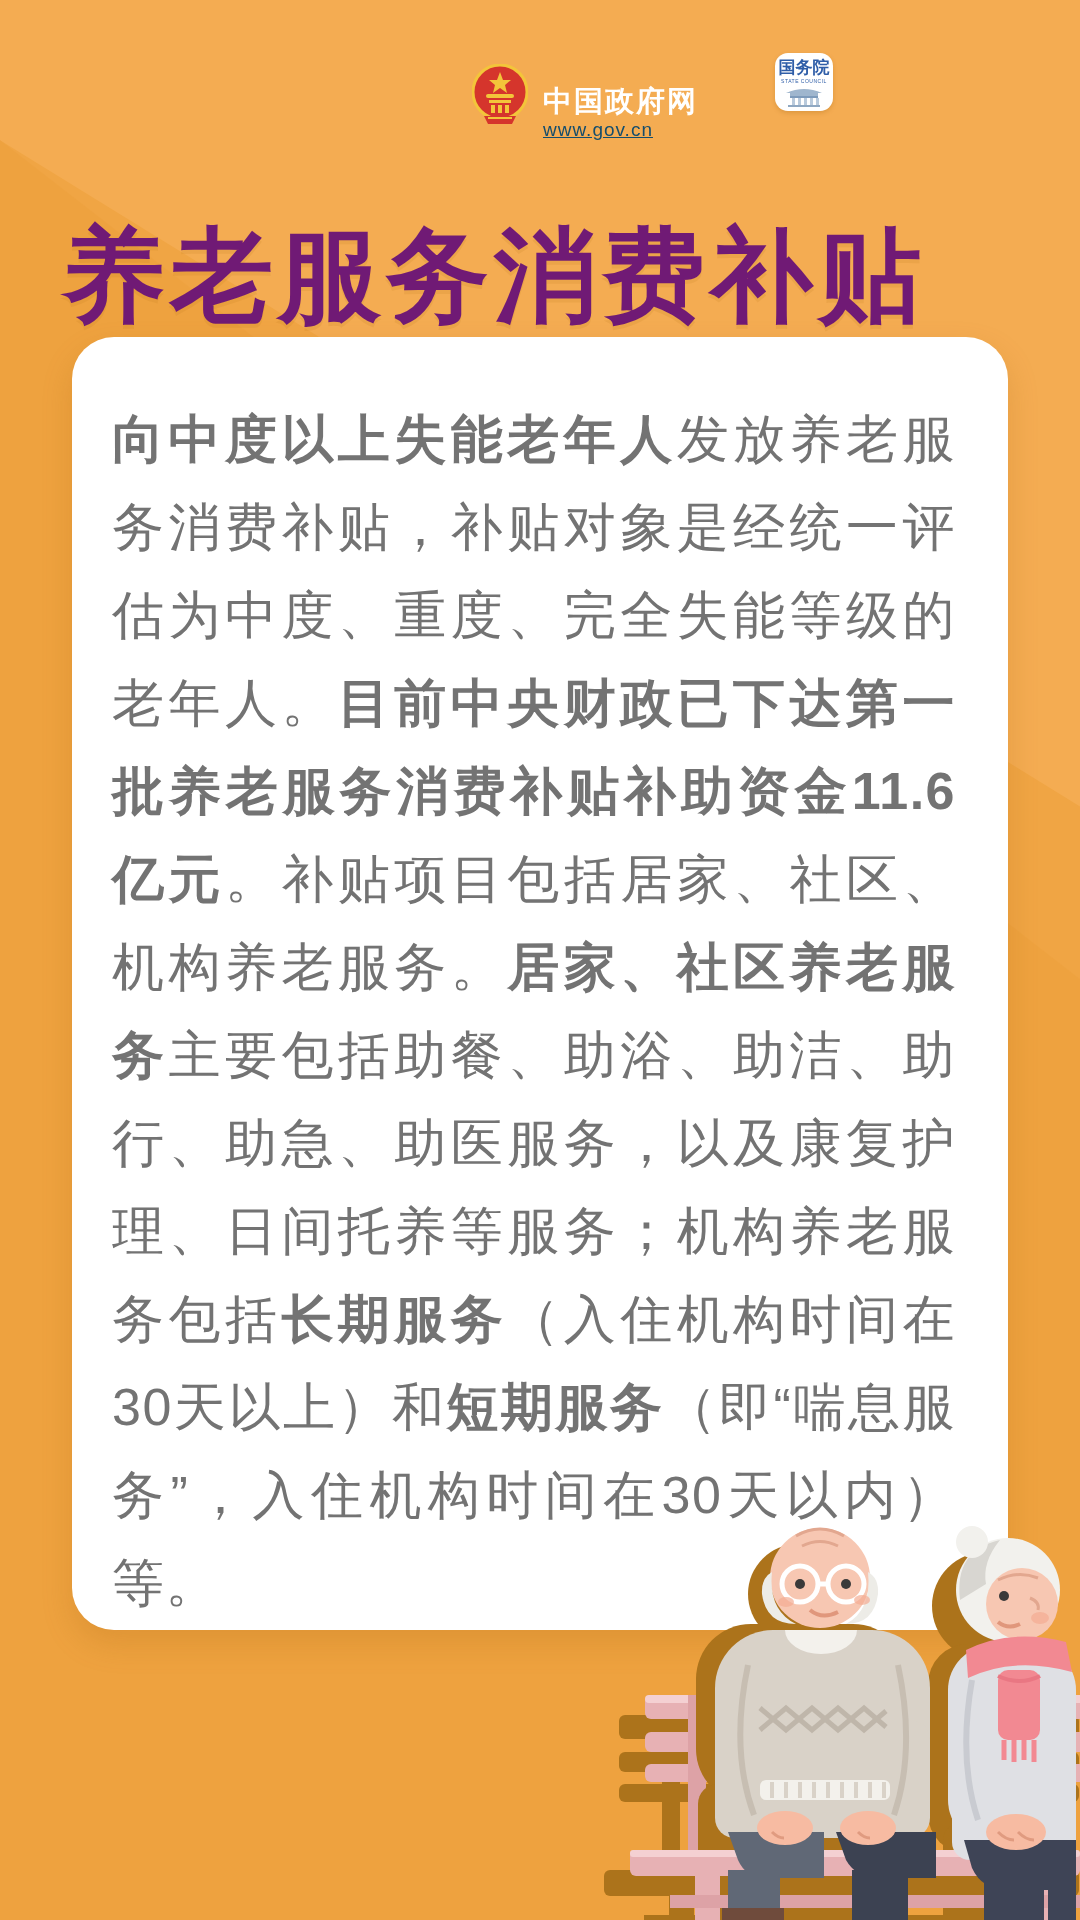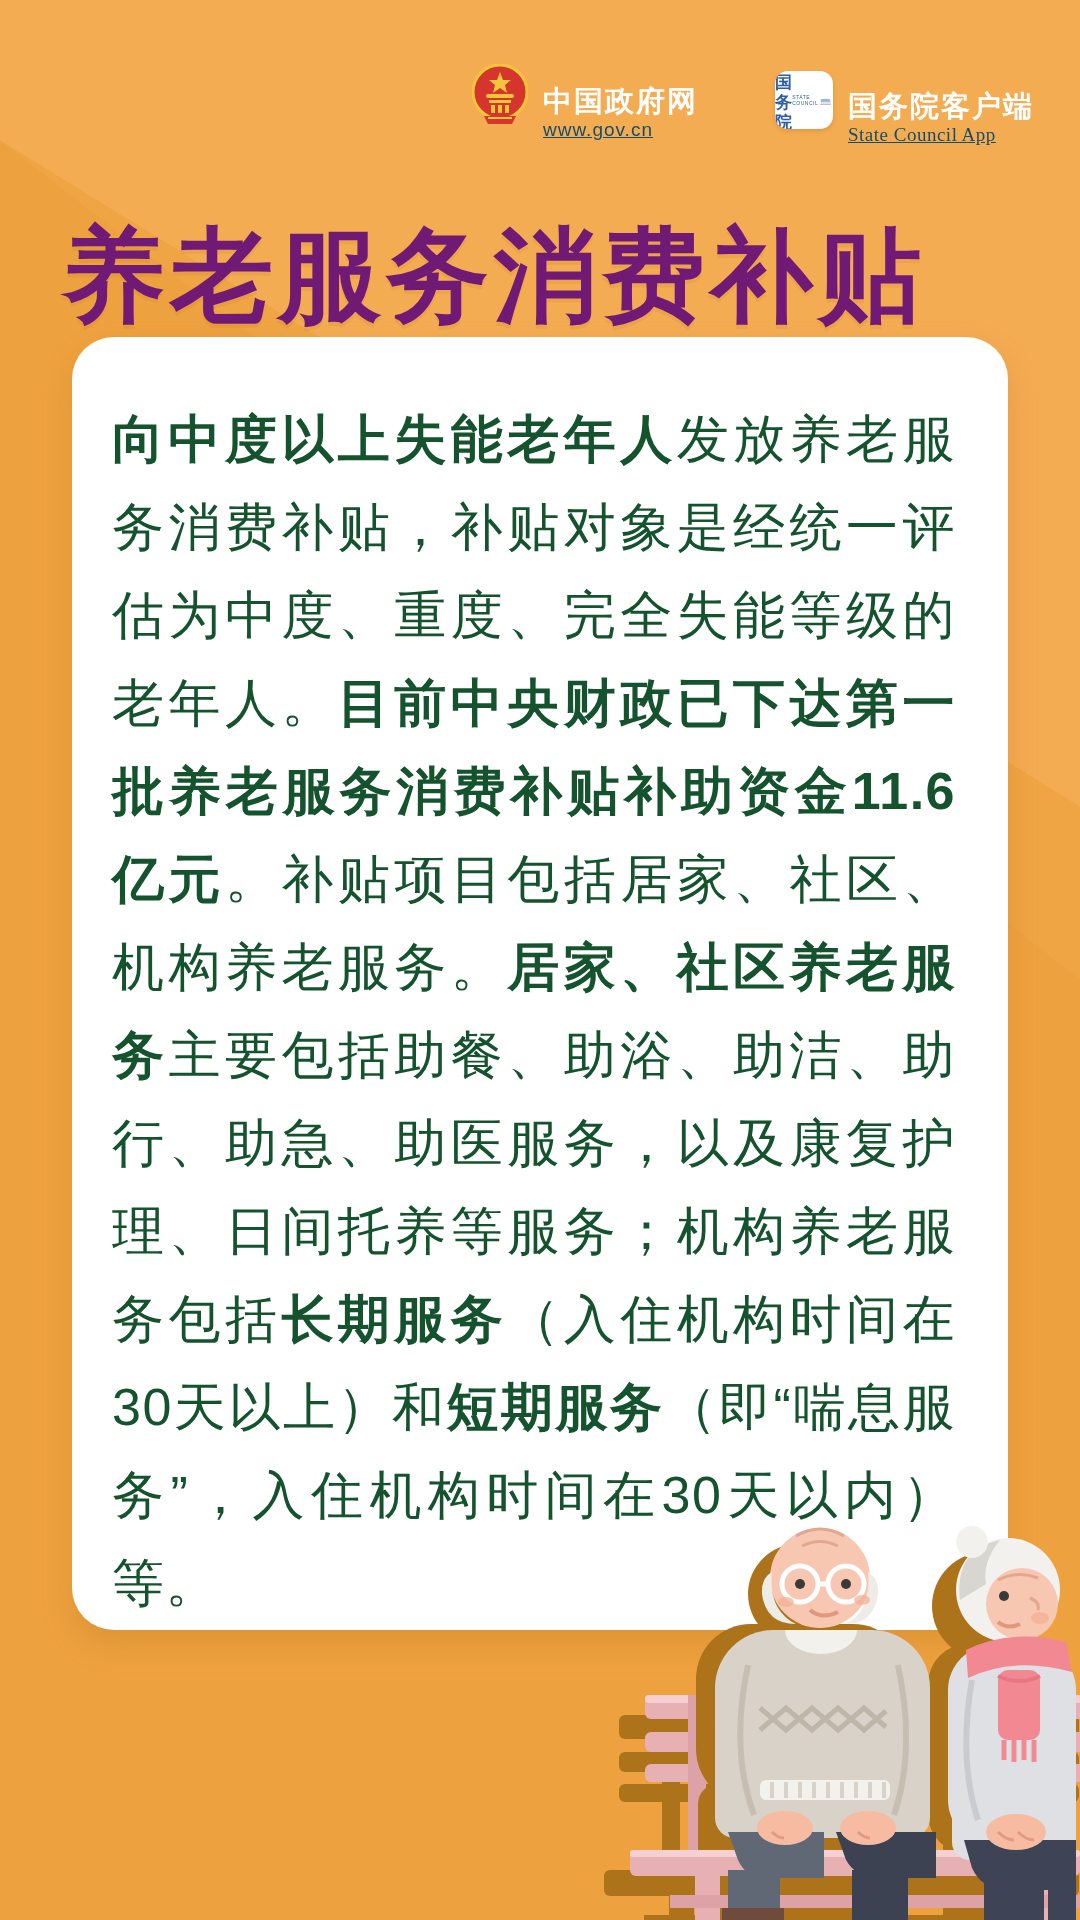--- a/index.html
+++ b/index.html
@@ -36,21 +36,21 @@
     color:#fff;font-weight:700;font-size:29px;letter-spacing:2px;line-height:34px;margin-top:36px;
   }
   .logo-text .sub{
     color:#0c4a6e;font-size:19px;line-height:24px;letter-spacing:1px;opacity:.96;text-decoration:underline;
   }
   .app-group .sub{font-family:"Liberation Serif",serif;letter-spacing:0.5px;}
   .emblem{width:56px;height:62px;flex:0 0 auto;}
   .app-icon{
     width:58px;height:58px;flex:0 0 auto;
     background:#fff;border-radius:13px;
-    display:flex;flex-direction:row;align-items:center;
+    display:flex;flex-direction:column;align-items:center;
     box-shadow:0 2px 4px rgba(150,90,10,.25);
     overflow:hidden;
   }
   .app-icon .t1{color:#2F5EA8;font-weight:700;font-size:17px;line-height:20px;margin-top:5px;}
   .app-icon .t2{color:#2F5EA8;font-size:5px;line-height:6px;letter-spacing:.5px;}
   .app-icon svg{margin-top:1px;}
   
   .poster-title{
     position:absolute;left:62px;top:142px;
     width:960px;
@@ -66,21 +66,21 @@
   .card{
     position:absolute;left:72px;top:337px;
     width:936px;height:1293px;
     background:#ffffff;
     border-radius:42px;
     box-shadow:0 14px 30px rgba(170,100,20,.22);
   }
   .card-paragraph{
     margin:0;
     padding:58px 52px 0 40px;
-    color:#14532d;
+    color:#737373;
     font-size:52px;
     line-height:88px;
     letter-spacing:1.5px;
     text-align:justify;
   }
   .card-paragraph .seg{font-weight:400;}
   .card-paragraph .seg.bold{font-weight:800;}
   
   .illustration{
     position:absolute;right:0;bottom:0;
@@ -120,24 +120,20 @@
       <path d="M4 8 Q22 0 40 8 L36 8 L36 11 L8 11 L8 8 Z" fill="#9FB6CE"></path>
       <rect x="8" y="11" width="28" height="2" fill="#7E9BBB"></rect>
       <rect x="10" y="13" width="3" height="7" fill="#B9CADC"></rect>
       <rect x="16" y="13" width="3" height="7" fill="#B9CADC"></rect>
       <rect x="22" y="13" width="3" height="7" fill="#B9CADC"></rect>
       <rect x="28" y="13" width="3" height="7" fill="#B9CADC"></rect>
       <rect x="34" y="13" width="3" height="7" fill="#B9CADC"></rect>
       <rect x="6" y="20" width="32" height="2" fill="#8FA8C2"></rect>
     </svg>
   </div>
-  <div class="logo-text">
-    <span class="cn">国务院客户端</span>
-    <span class="sub">State Council App</span>
-  </div>
 </div>
 
 <h1 class="poster-title">养老服务消费补贴</h1>
 
 <div class="card">
   <p class="card-paragraph"><span class="seg bold">向中度以上失能老年人</span><span class="seg">发放养老服务消费补贴，补贴对象是经统一评估为中度、重度、完全失能等级的老年人。</span><span class="seg bold">目前中央财政已下达第一批养老服务消费补贴补助资金11.6亿元</span><span class="seg">。补贴项目包括居家、社区、机构养老服务。</span><span class="seg bold">居家、社区养老服务</span><span class="seg">主要包括助餐、助浴、助洁、助行、助急、助医服务，以及康复护理、日间托养等服务；机构养老服务包括</span><span class="seg bold">长期服务</span><span class="seg">（入住机构时间在30天以上）和</span><span class="seg bold">短期服务</span><span class="seg">（即“喘息服务”，入住机构时间在30天以内）等。</span></p>
 </div>
 
 <svg class="illustration" viewBox="0 0 480 440">
 

